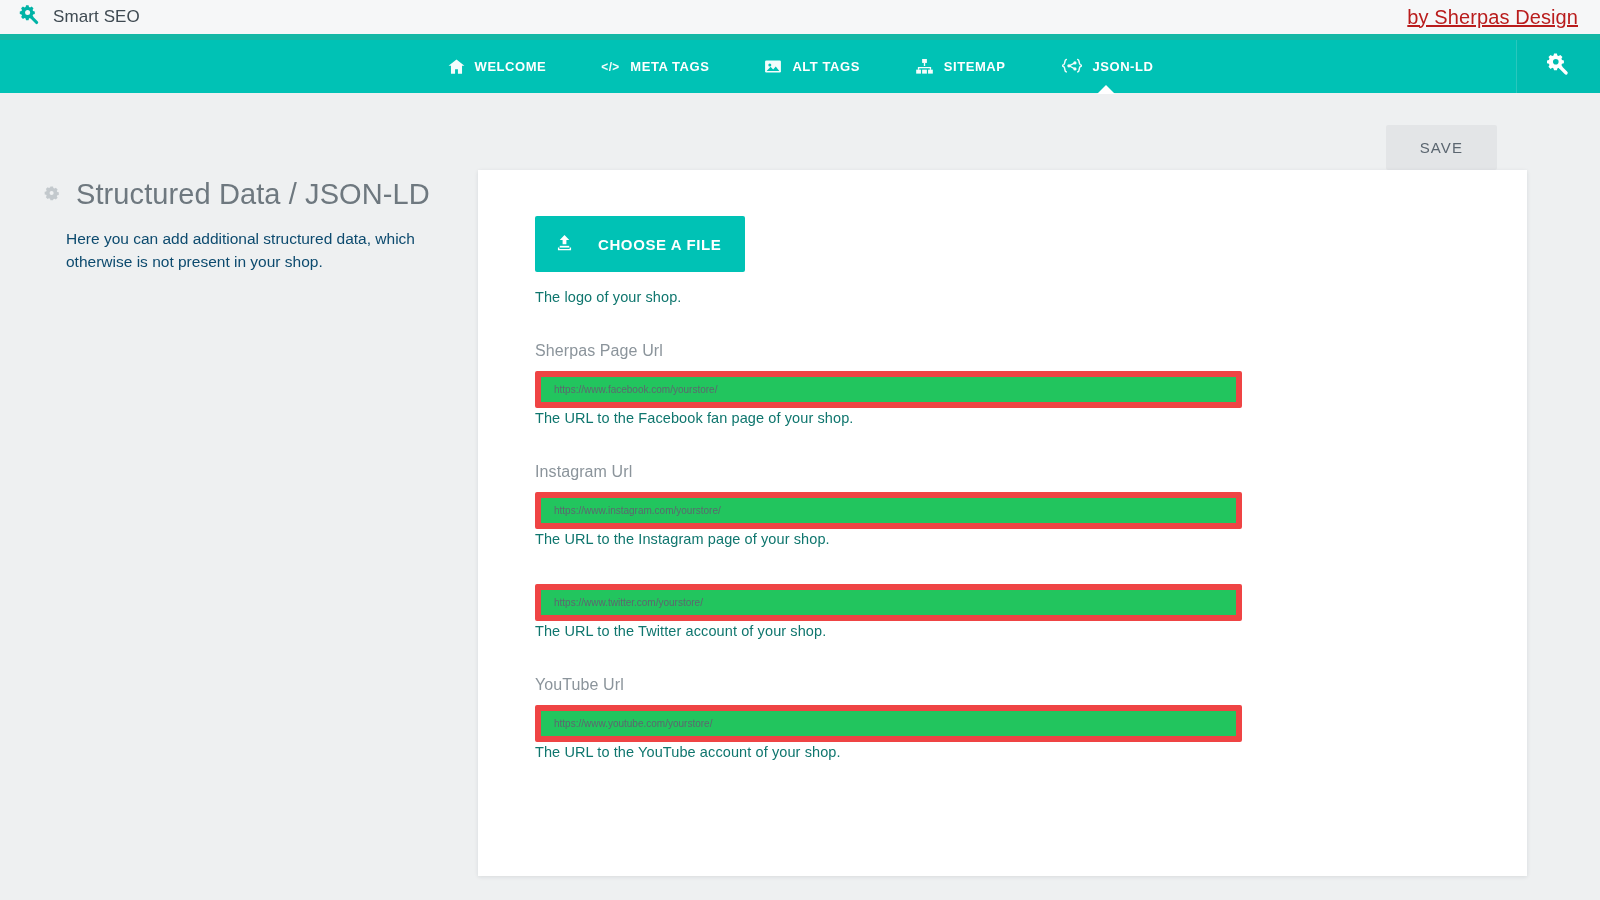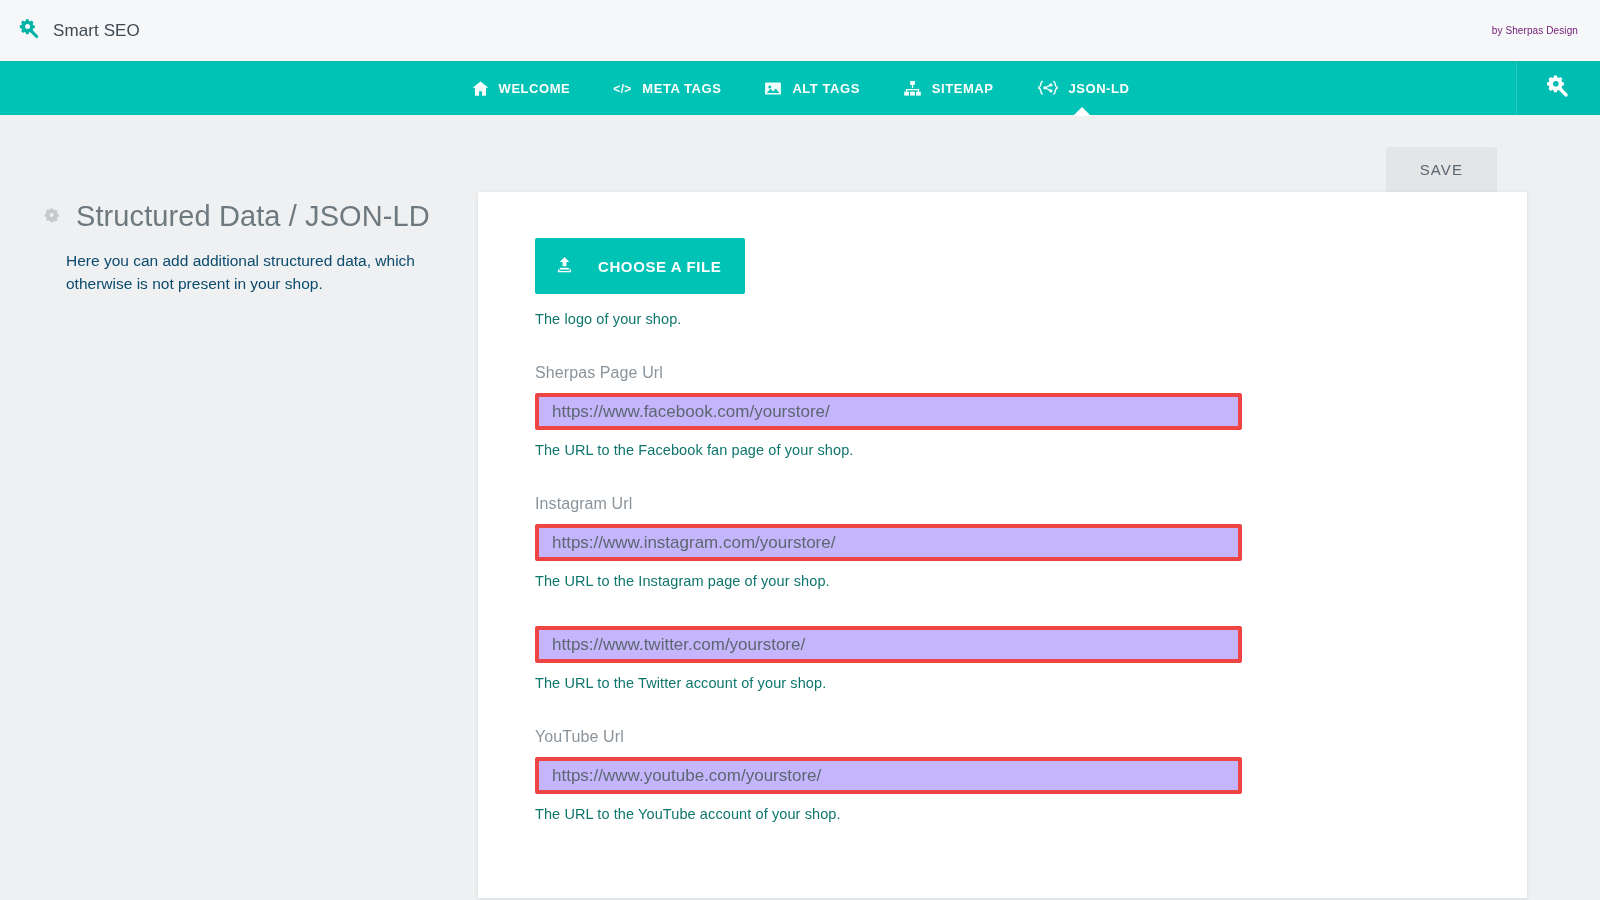--- a/index.html
+++ b/index.html
@@ -8,53 +8,54 @@
     height: 900px;
     overflow: hidden;
     background: #eef0f1;
     font-family: "Liberation Sans", sans-serif;
     -webkit-font-smoothing: antialiased;
   }
 
   
   .topbar {
     position: relative;
-    height: 62px;
+    height: 40px;
     background: #f6f7f8;
-    border-bottom: 1px solid #14b8a6;
+    border-bottom: 6px solid #14b8a6;
     display: flex;
     align-items: center;
     justify-content: space-between;
     padding: 0 22px 0 18px;
   }
   .brand { display: flex; align-items: center; gap: 11px; }
   .brand-title {
     font-size: 17px;
     color: #3f4a52;
     letter-spacing: .1px;
   }
   .byline {
-    font-size: 10px;
-    color: #701a75;
-    letter-spacing: .1px;
+    font-size: 20px;
+    color: #b91c1c;
+    letter-spacing: .1px;
+    text-decoration: underline;
   }
 
   
   .navbar {
     position: relative;
     height: 53px;
     background: #00c2b5;
     display: flex;
     align-items: stretch;
     justify-content: center;
   }
   .nav-items {
     display: flex;
     align-items: stretch;
-    gap: 6px;
+    gap: 18px;
   }
   .nav-item {
     position: relative;
     display: flex;
     align-items: center;
     gap: 9px;
     padding: 0 18px;
     color: #ffffff;
     font-size: 13px;
     font-weight: bold;
@@ -175,30 +176,30 @@
     font-size: 16px;
     color: #8b949b;
     letter-spacing: .1px;
   }
   .field-input {
     display: block;
     width: 707px;
     height: 37px;
     margin-top: 11px;
     padding: 0 13px;
-    border: 4px solid #ef4444;
+    border: 6px solid #ef4444;
     border-radius: 2px;
-    background: #c4b5fd;
+    background: #22c55e;
     font-family: inherit;
-    font-size: 17px;
+    font-size: 10px;
     color: #4f5a63;
     outline: none;
   }
   .field-input::placeholder { color: #5d676f; opacity: 1; }
-  .field .hint { margin-top: 12px; }
+  .field .hint { margin-top: 2px; }
 </style>
 </head>
 <body>
 
 <div class="topbar">
   <div class="brand">
     <span class="ico">
       <svg width="24" height="24" viewBox="0 0 24 24" aria-hidden="true">
         <path fill="#00b3a6" d="M10.2 2.2l.5 2.1c.5.13.97.33 1.4.6l1.86-1.1 2.24 2.24-1.1 1.86c.27.43.47.9.6 1.4l2.1.5v3.1l-2.1.5c-.13.5-.33.97-.6 1.4l1.1 1.86-2.24 2.24-1.86-1.1c-.43.27-.9.47-1.4.6l-.5 2.1H7.1l-.5-2.1c-.5-.13-.97-.33-1.4-.6l-1.86 1.1L1.1 16.66l1.1-1.86c-.27-.43-.47-.9-.6-1.4l-2.1-.5V9.8l2.1-.5c.13-.5.33-.97.6-1.4L1.1 6.04 3.34 3.8 5.2 4.9c.43-.27.9-.47 1.4-.6l.5-2.1z" transform="translate(2.2,0.4) scale(0.82)"></path>
         <circle cx="9.6" cy="9.5" r="2.5" fill="#f6f7f8"></circle>

